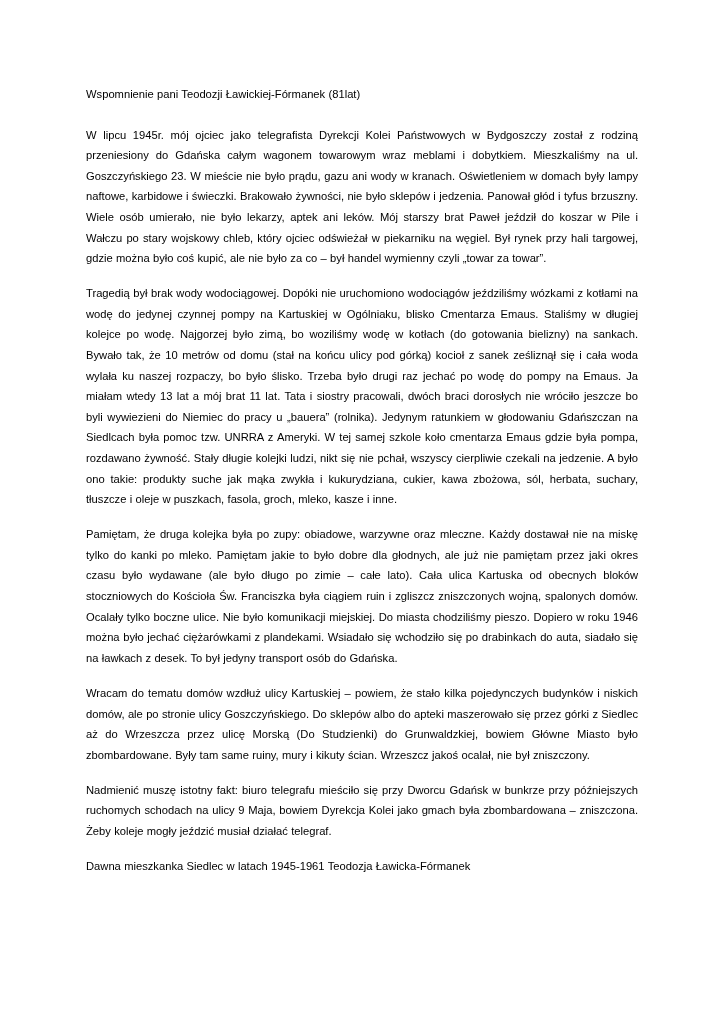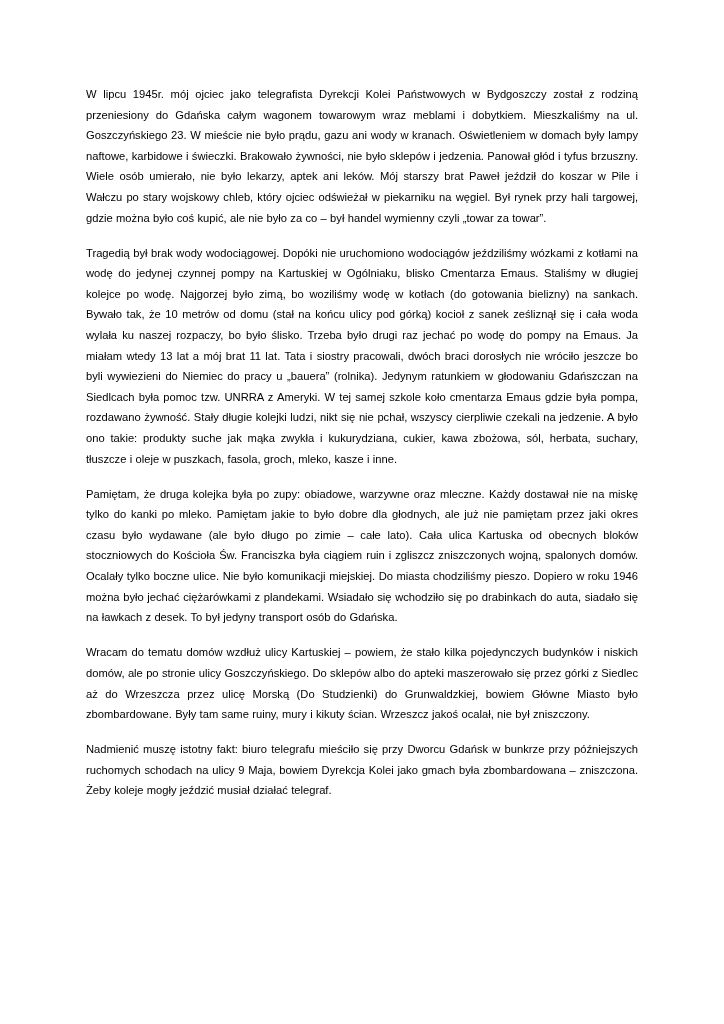--- a/index.html
+++ b/index.html
@@ -37,19 +37,21 @@
   }
   .para.last {
     margin-bottom: 0;
   }
 </style>
 </head>
 <body>
 
 <div class="page">
   <div class="doc-body">
+    <p class="para title">Wspomnienie pani  Teodozji Ławickiej-Fórmanek (81lat)</p>
     <p class="para">W lipcu 1945r. mój ojciec jako telegrafista Dyrekcji Kolei Państwowych w Bydgoszczy został z rodziną przeniesiony do Gdańska całym wagonem towarowym wraz meblami i dobytkiem. Mieszkaliśmy na ul. Goszczyńskiego 23. W mieście nie było prądu, gazu ani wody w kranach. Oświetleniem w domach były lampy naftowe, karbidowe i świeczki. Brakowało żywności, nie było sklepów i jedzenia. Panował głód i tyfus brzuszny. Wiele osób umierało, nie było lekarzy, aptek ani leków. Mój starszy brat Paweł jeździł do koszar w Pile i Wałczu po stary wojskowy chleb, który ojciec odświeżał w piekarniku na węgiel. Był rynek przy hali targowej, gdzie można było coś kupić, ale nie było za co – był handel wymienny czyli „towar za towar”.</p>
     <p class="para">Tragedią był brak wody wodociągowej. Dopóki nie uruchomiono wodociągów jeździliśmy wózkami z kotłami na wodę  do jedynej czynnej pompy na Kartuskiej w Ogólniaku, blisko Cmentarza Emaus. Staliśmy w długiej kolejce po wodę. Najgorzej było zimą, bo woziliśmy wodę w kotłach (do gotowania bielizny) na sankach. Bywało tak, że 10 metrów od domu (stał na końcu ulicy pod górką) kocioł z sanek  ześliznął się i cała woda wylała ku naszej rozpaczy, bo było ślisko. Trzeba było drugi raz jechać po wodę do pompy na Emaus. Ja miałam wtedy 13 lat a mój brat 11 lat. Tata i siostry pracowali, dwóch braci dorosłych nie wróciło jeszcze bo byli wywiezieni do Niemiec do pracy u „bauera” (rolnika). Jedynym ratunkiem w głodowaniu Gdańszczan na Siedlcach była pomoc tzw. UNRRA z Ameryki.  W tej samej szkole koło cmentarza Emaus gdzie była pompa, rozdawano żywność. Stały długie kolejki ludzi, nikt się nie pchał, wszyscy cierpliwie czekali na jedzenie. A było ono takie: produkty suche jak mąka zwykła i kukurydziana, cukier, kawa zbożowa, sól, herbata, suchary, tłuszcze i oleje w puszkach, fasola, groch, mleko, kasze i inne.</p>
     <p class="para">Pamiętam, że druga kolejka była po zupy: obiadowe, warzywne oraz mleczne. Każdy dostawał nie na miskę tylko do kanki po mleko. Pamiętam jakie to było dobre dla głodnych, ale już nie pamiętam przez jaki okres czasu było wydawane (ale było długo po zimie – całe lato). Cała ulica Kartuska od obecnych bloków stoczniowych do Kościoła Św. Franciszka była ciągiem ruin i zgliszcz zniszczonych wojną, spalonych domów. Ocalały tylko boczne ulice. Nie było komunikacji miejskiej. Do miasta chodziliśmy pieszo. Dopiero w roku 1946 można było jechać ciężarówkami z plandekami. Wsiadało się wchodziło się po drabinkach do auta, siadało się na ławkach z desek. To był jedyny transport osób do Gdańska.</p>
     <p class="para">Wracam do tematu domów wzdłuż ulicy Kartuskiej – powiem, że stało kilka pojedynczych budynków i niskich domów, ale po stronie ulicy Goszczyńskiego. Do sklepów albo do apteki maszerowało się przez górki z Siedlec aż do Wrzeszcza przez ulicę Morską (Do Studzienki) do Grunwaldzkiej, bowiem Główne Miasto było zbombardowane. Były tam same ruiny, mury i kikuty ścian. Wrzeszcz jakoś ocalał, nie był zniszczony.</p>
     <p class="para">Nadmienić muszę istotny fakt: biuro telegrafu mieściło się przy Dworcu Gdańsk w bunkrze przy późniejszych ruchomych schodach na ulicy 9 Maja, bowiem Dyrekcja Kolei jako gmach była zbombardowana – zniszczona. Żeby koleje mogły jeździć musiał działać telegraf.</p>
+    <p class="para last">Dawna mieszkanka Siedlec w latach 1945-1961 Teodozja Ławicka-Fórmanek</p>
   </div>
 </div>
 
 </body></html>

